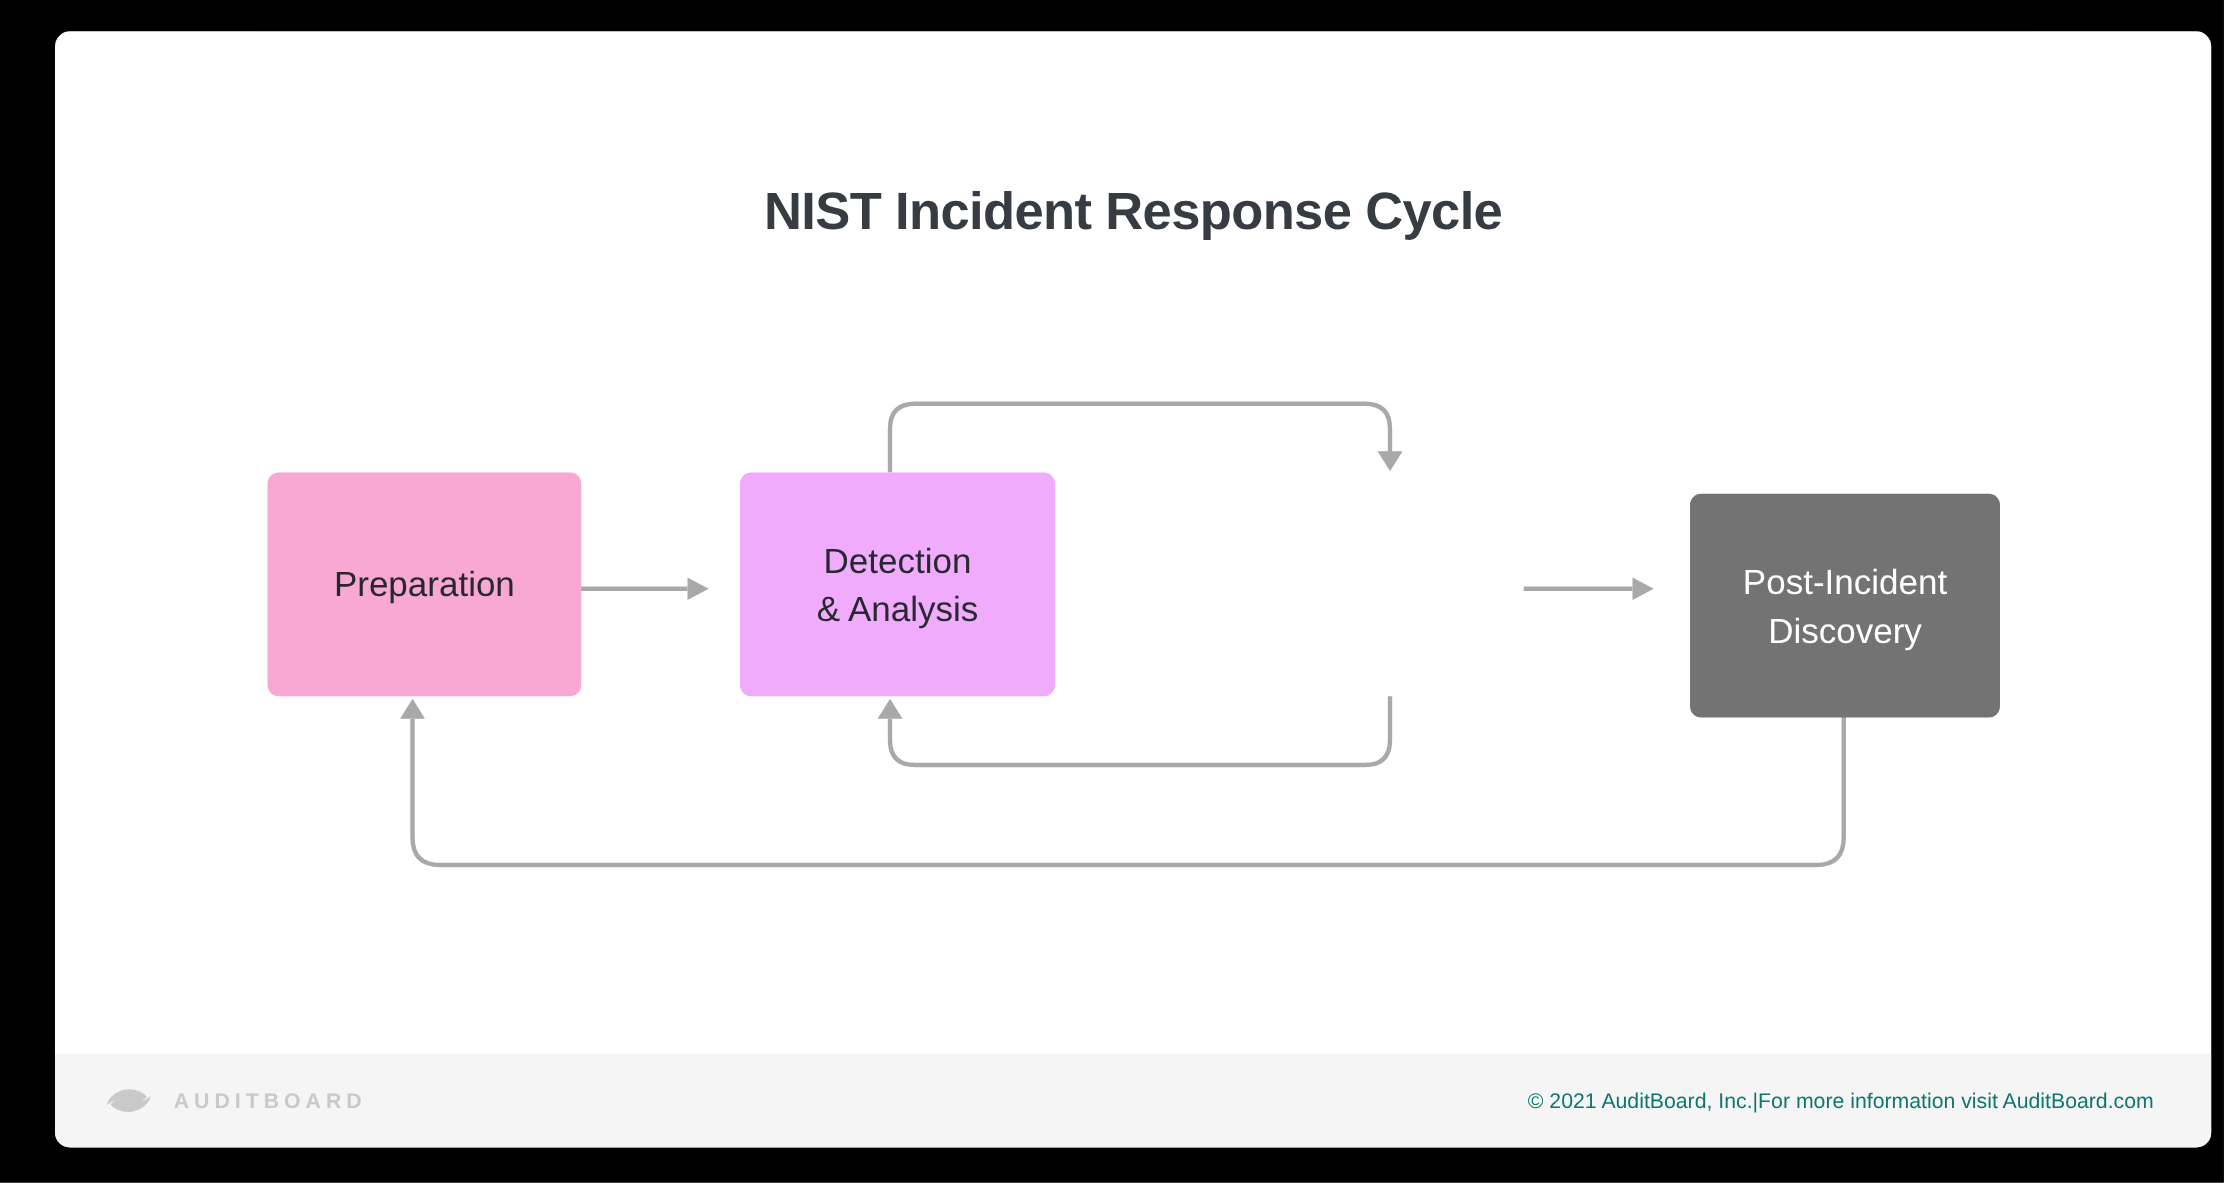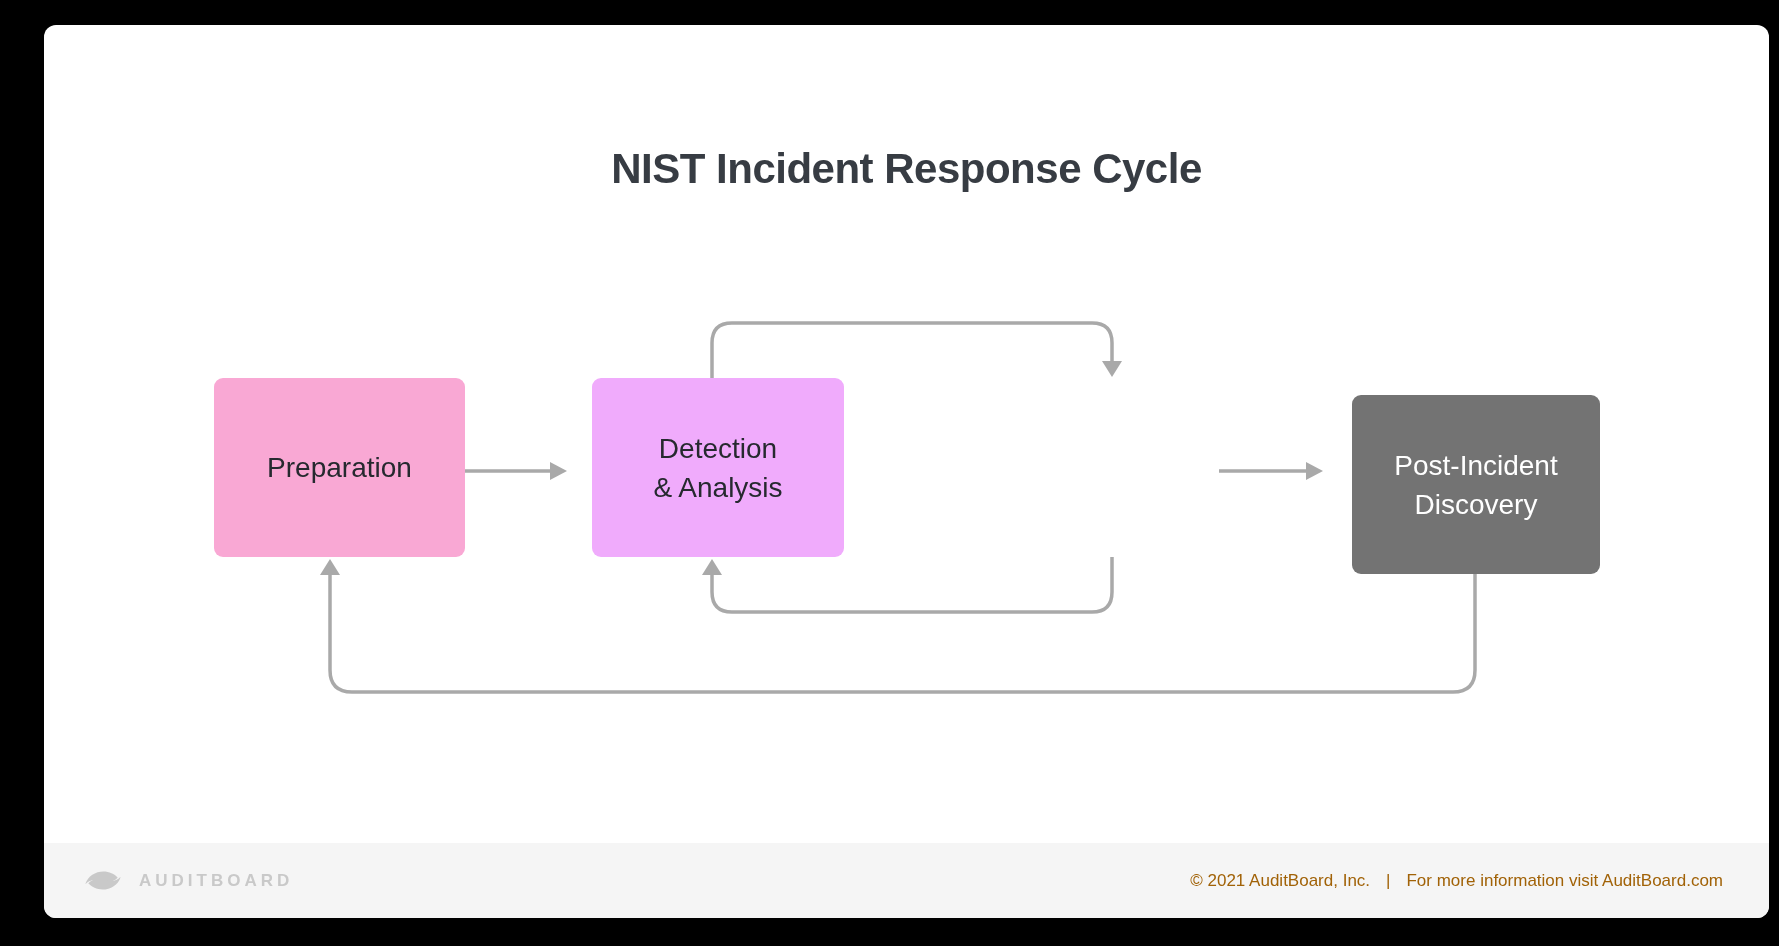--- a/index.html
+++ b/index.html
@@ -88,23 +88,23 @@
   .brand svg { display: block; fill: #c9c9c9; }
   .brand-text {
     font-size: 17px;
     font-weight: bold;
     letter-spacing: 4px;
     color: #c9c9c9;
   }
   .legal {
     display: flex;
     align-items: center;
-    gap: 16px;
+    gap: 0;
     font-size: 17px;
-    color: #a16207;
+    color: #0f766e;
   }
 </style>
 </head>
 <body>
 
 <div class="card">
 
   <div class="page-title">NIST Incident Response Cycle</div>
 
   <svg class="connectors" viewBox="0 0 1725 893">

